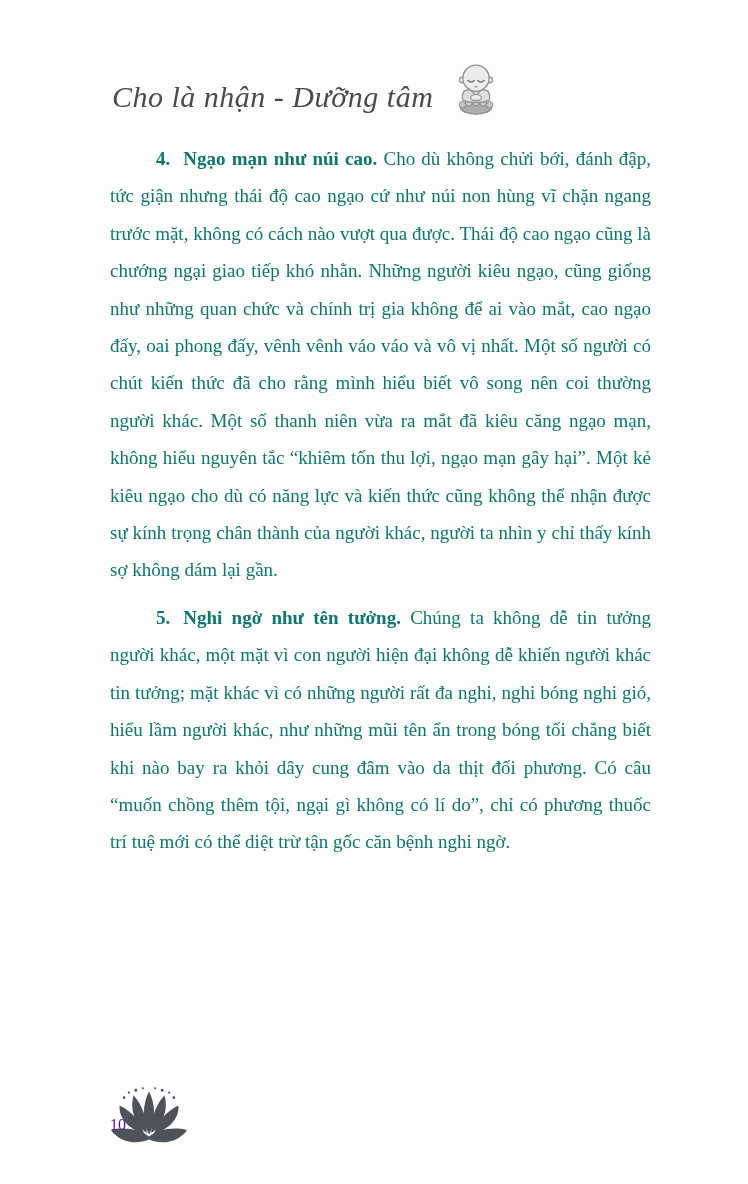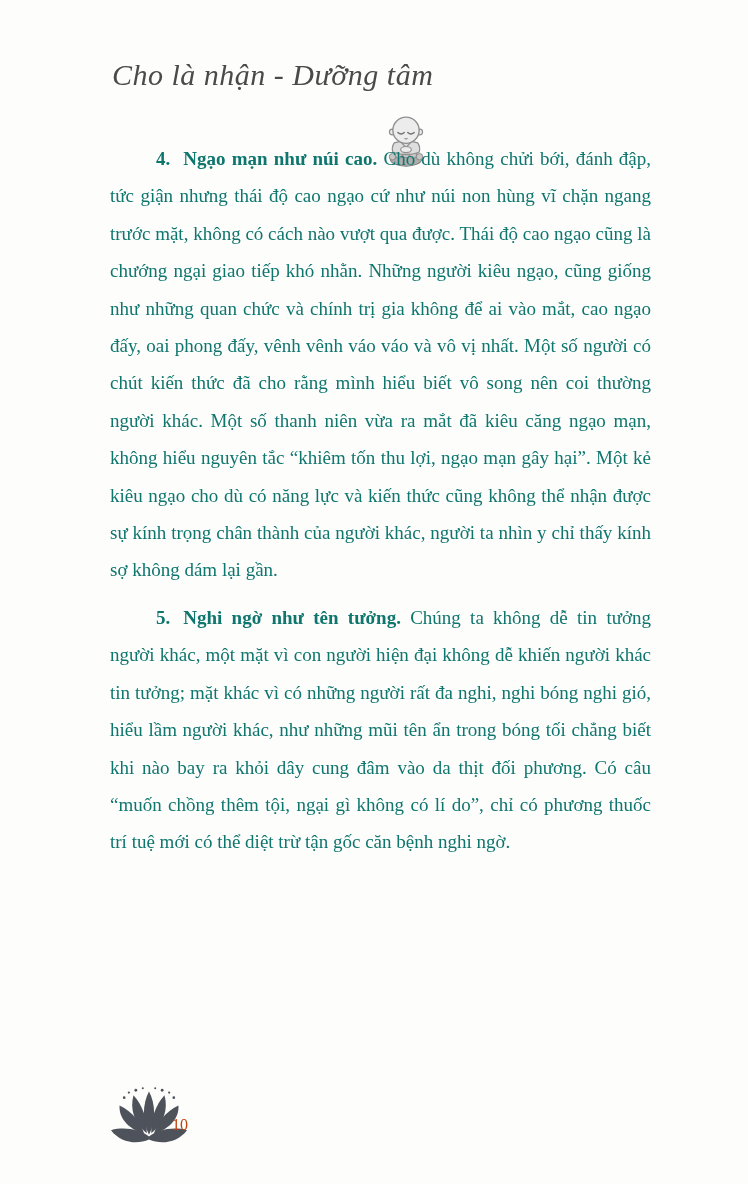--- a/index.html
+++ b/index.html
@@ -16,21 +16,20 @@
     color: #3d3d3d;
   }
 
   
   .header {
     position: absolute;
     top: 60px; left: 112px;
     display: flex;
     align-items: flex-end;
     gap: 16px;
-    flex-direction: column;
   }
   .header-title {
     font-style: italic;
     font-size: 30px;
     letter-spacing: 0.5px;
     color: #4a4a4a;
     line-height: 1;
     padding-bottom: 6px;
     white-space: nowrap;
   }
@@ -57,22 +56,22 @@
   .footer {
     position: absolute;
     left: 110px; top: 1086px;
     width: 78px; height: 62px;
   }
   .lotus-icon { width: 78px; height: 62px; display: block; }
   .page-number {
     position: absolute;
     left: 0; top: 30px;
     width: 78px;
-    text-align: right;
-    color: #c2410c;
+    text-align: left;
+    color: #4c1d95;
     font-size: 16px;
     font-family: "Liberation Serif", "DejaVu Serif", serif;
   }
 </style>
 </head>
 <body>
 
 <div class="page">
 
   <div class="header">

